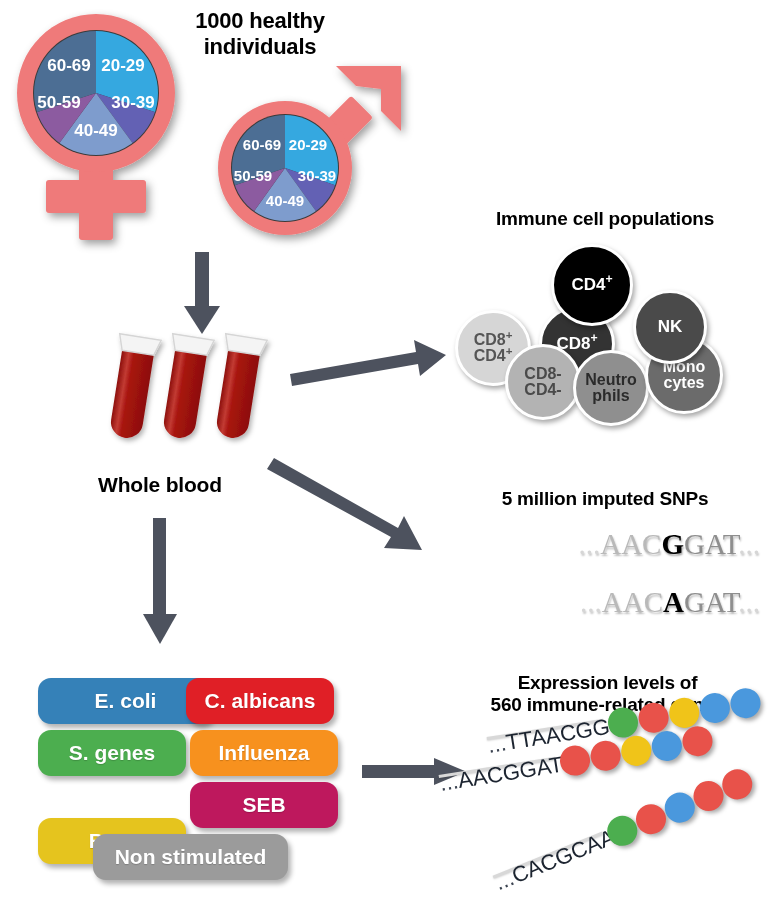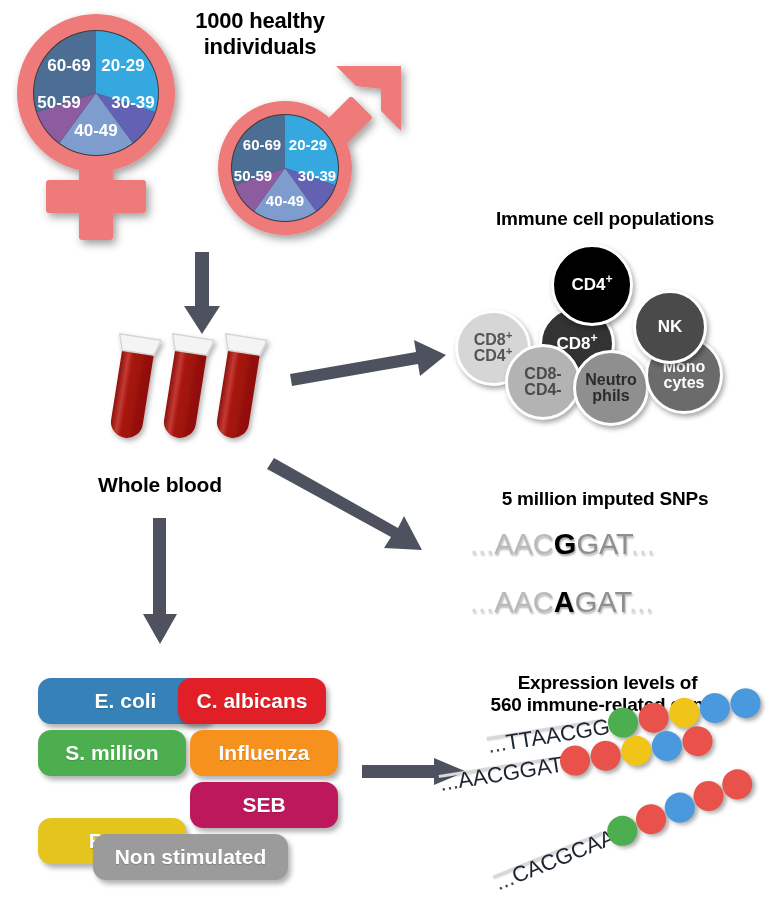--- a/index.html
+++ b/index.html
@@ -81,22 +81,22 @@
     font-size: 0.72em;
     vertical-align: super;
     line-height: 0;
   }
 
   
   #snp-block { left: 470px; top: 528px; width: 290px; height: 90px; }
   .snp-row {
     position: absolute;
     left: 0; width: 290px;
-    text-align: left;
-    font-family: Liberation Sans, sans-serif;
+    text-align: right;
+    font-family: Liberation Serif, serif;
     font-size: 29px;
     letter-spacing: 0px;
     white-space: nowrap;
   }
   .snp-dim   { color: #b9b9b9; text-shadow: 1px 2px 2px rgba(0,0,0,0.28); }
   .snp-mid   { color: #8e8e8e; text-shadow: 1px 2px 2px rgba(0,0,0,0.28); }
   .snp-hi    { color: #000000; font-weight: bold; text-shadow: 1px 2px 2px rgba(0,0,0,0.35); }
   .snp-faint { color: #d6d6d6; text-shadow: 1px 2px 2px rgba(0,0,0,0.22); }
 
   
@@ -334,25 +334,25 @@
     <div class="snp-row" style="top:46px;margin-top:12px;">
       <span class="snp-faint">...</span><span class="snp-dim">AAC</span><span class="snp-hi">A</span><span class="snp-mid">GAT</span><span class="snp-faint">...</span>
     </div>
   </div>
 
   <div class="abs" id="stim-grid">
 
   <div class="stim-box" style="left: 0px; top: 0px; width: 175px; height: 46px; background: rgb(53, 129, 184);">
         <span>E. coli</span>
       </div>
-      <div class="stim-box" style="left: 140px; top: 0px; width: 148px; height: 46px; background: rgb(224, 31, 38);">
+      <div class="stim-box" style="left: 148px; top: 0px; width: 148px; height: 46px; background: rgb(224, 31, 38);">
         <span>C. albicans</span>
       </div>
       <div class="stim-box" style="left: 0px; top: 52px; width: 148px; height: 46px; background: rgb(76, 174, 79);">
-        <span>S. million</span>
+        <span>S. genes</span>
       </div>
       <div class="stim-box" style="left: 152px; top: 52px; width: 148px; height: 46px; background: rgb(247, 145, 30);">
         <span>Influenza</span>
       </div>
       <div class="stim-box" style="left: 0px; top: 96px; width: 148px; height: 46px; background: rgb(229, 196, 30); margin-top: 44px;">
         <span>BCG</span>
       </div>
       <div class="stim-box" style="left: 152px; top: 104px; width: 148px; height: 46px; background: #be185d;">
         <span>SEB</span>
       </div>

